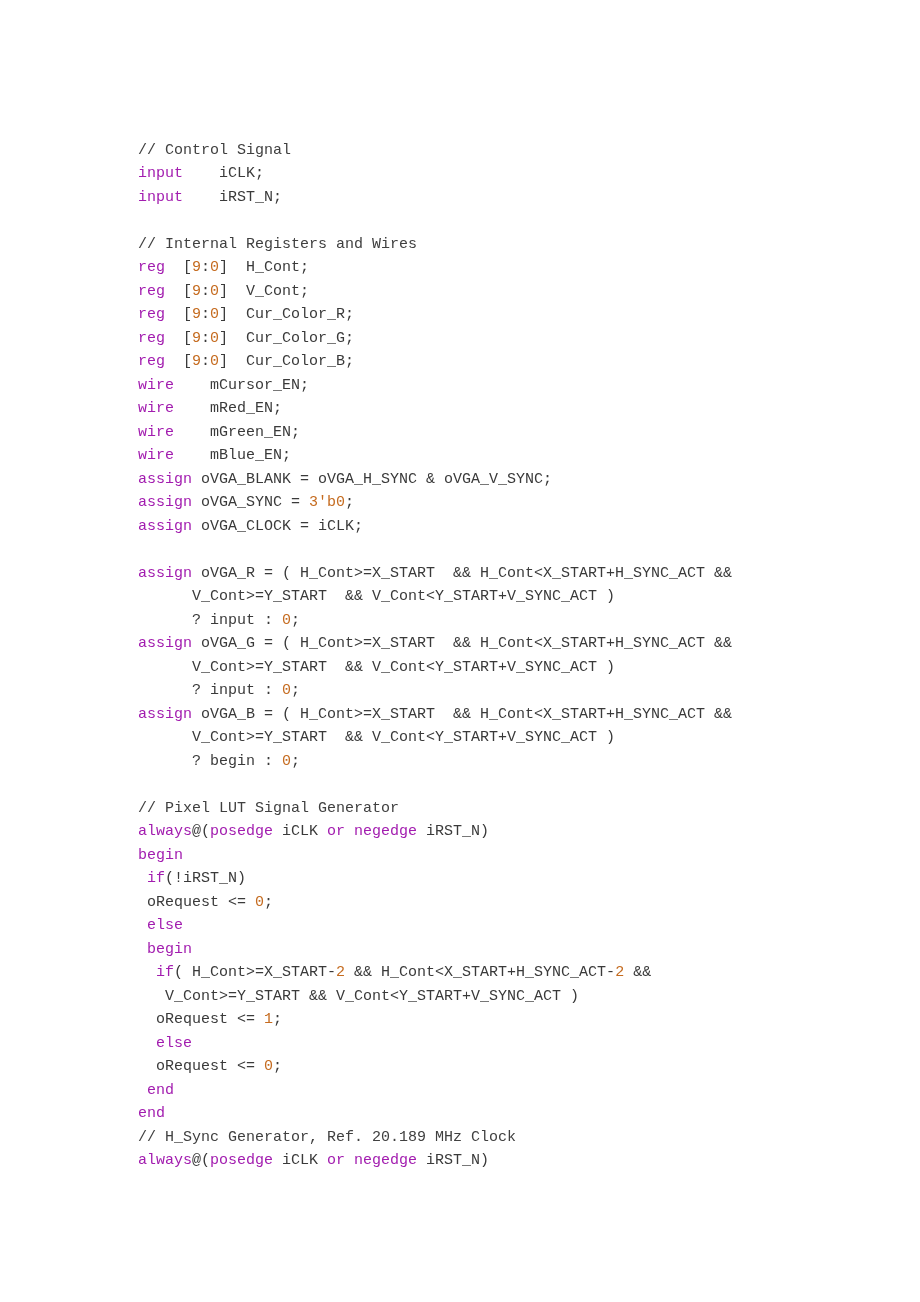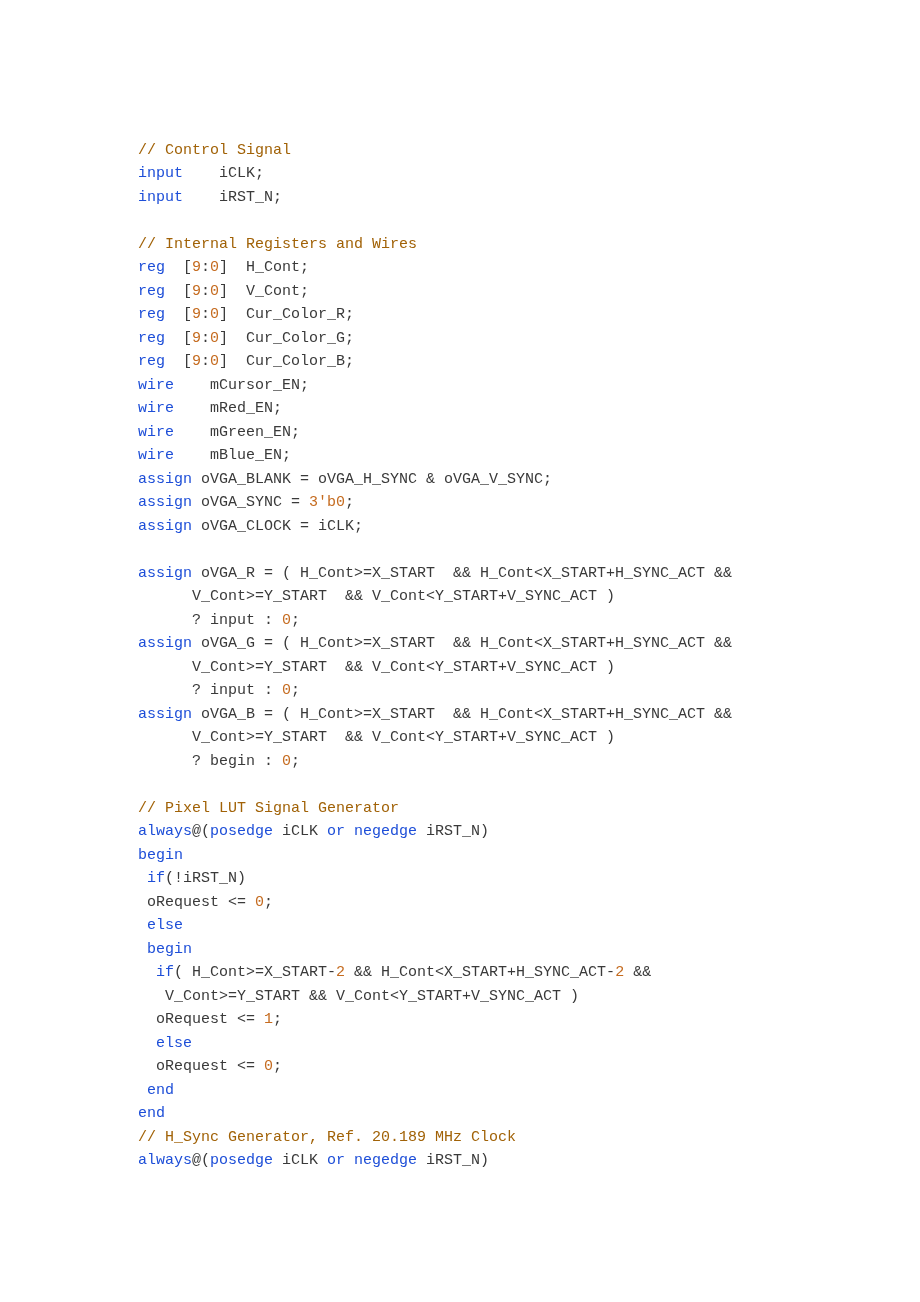--- a/index.html
+++ b/index.html
@@ -9,22 +9,22 @@
     height: 1302px;
     font-family: "SimSun", "NSimSun", "Courier New", monospace;
     font-size: 15px;
     line-height: 23.5px;
     padding: 115px 0 0 138px;
     color: #333;
   }
   .code {
     white-space: pre;
   }
-  .cm { color: #a16207; }
-  .kw { color: #1d4ed8; }
+  .cm { color: #404040; }
+  .kw { color: #a21caf; }
   .id { color: #3a3a3a; }
   .nm { color: #c56b1f; }
 </style>
 </head>
 <body>
 
 <div class="code">
 <span class="cm">// Control Signal</span>
 <span class="kw">input</span><span class="id">    iCLK;</span>
 <span class="kw">input</span><span class="id">    iRST_N;</span>

